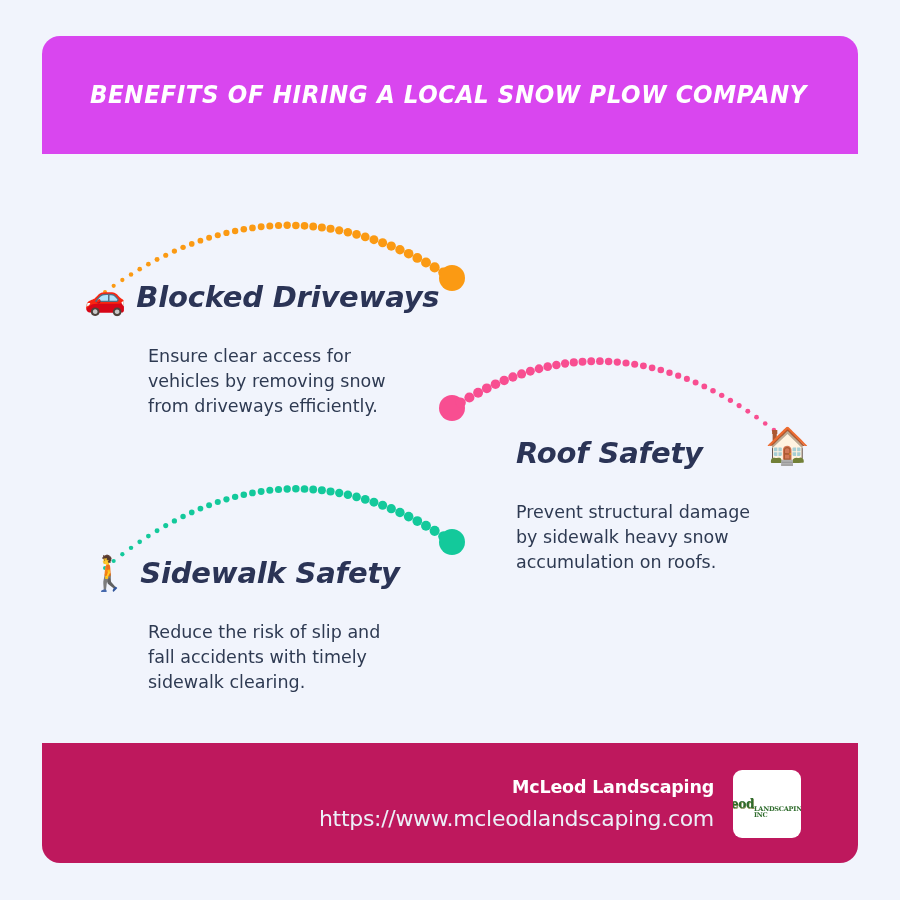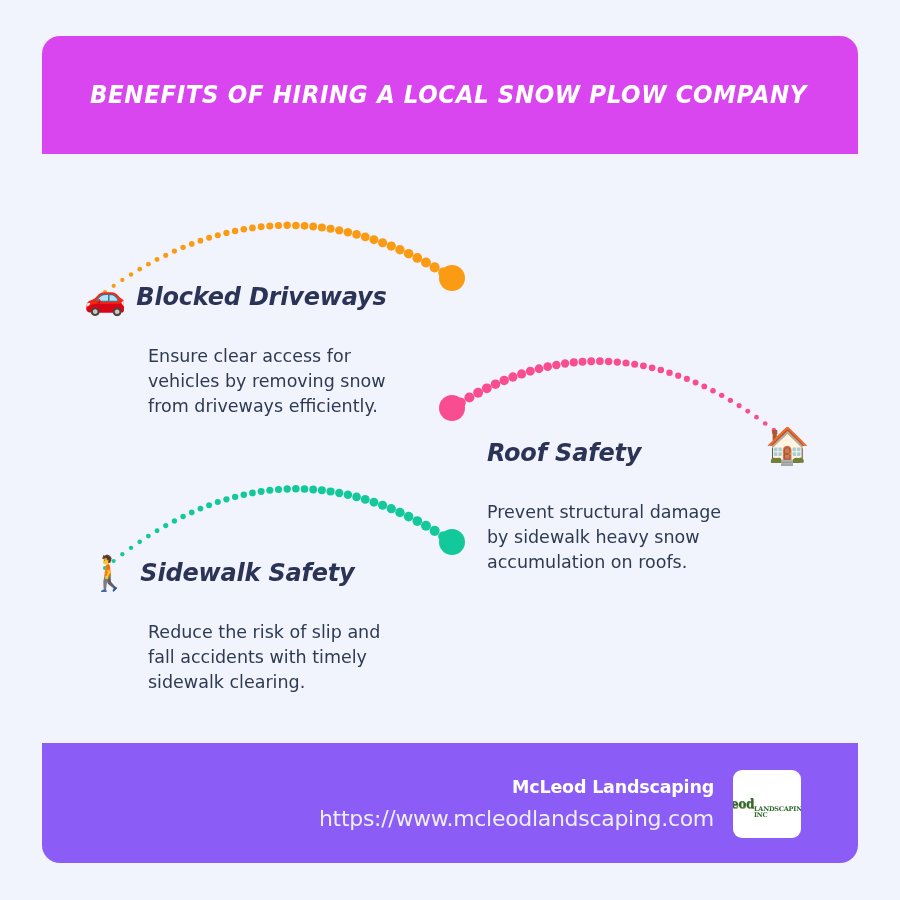--- a/index.html
+++ b/index.html
@@ -68,21 +68,21 @@
     height: 46px;
   }
   .block-emoji {
     font-size: 34px;
     line-height: 1;
     font-family: "DejaVu Sans", sans-serif;
   }
   .block-title {
     color: #2b3456;
     font-family: "DejaVu Sans", "Liberation Sans", sans-serif;
-    font-size: 24px;
+    font-size: 29px;
     font-weight: 700;
     font-style: italic;
     letter-spacing: -0.2px;
     white-space: nowrap;
   }
   .block-desc {
     color: #2e3a52;
     font-family: "DejaVu Sans", "Liberation Sans", sans-serif;
     font-size: 17.5px;
     line-height: 25px;
@@ -92,21 +92,21 @@
   }
 
   
   #block-driveways {
     left: 84px;
     top: 274px;
   }
   #block-driveways .block-desc { margin-left: 64px; }
 
   #block-roof {
-    left: 487px;
+    left: 516px;
     top: 430px;
   }
   #block-roof .block-headrow { gap: 0; }
   #block-roof .block-desc { margin-left: 0px; }
 
   #block-sidewalk {
     left: 88px;
     top: 550px;
   }
   #block-sidewalk .block-desc { margin-left: 60px; }
@@ -120,21 +120,21 @@
     font-family: "DejaVu Sans", sans-serif;
   }
 
   
   .footer-panel {
     position: absolute;
     left: 42px;
     top: 743px;
     width: 816px;
     height: 120px;
-    background: #8b5cf6;
+    background: #be185d;
     border-radius: 0 0 18px 18px;
   }
   .footer-text {
     position: absolute;
     right: 144px;
     top: 34px;
     text-align: right;
   }
   .footer-brand {
     color: #ffffff;

